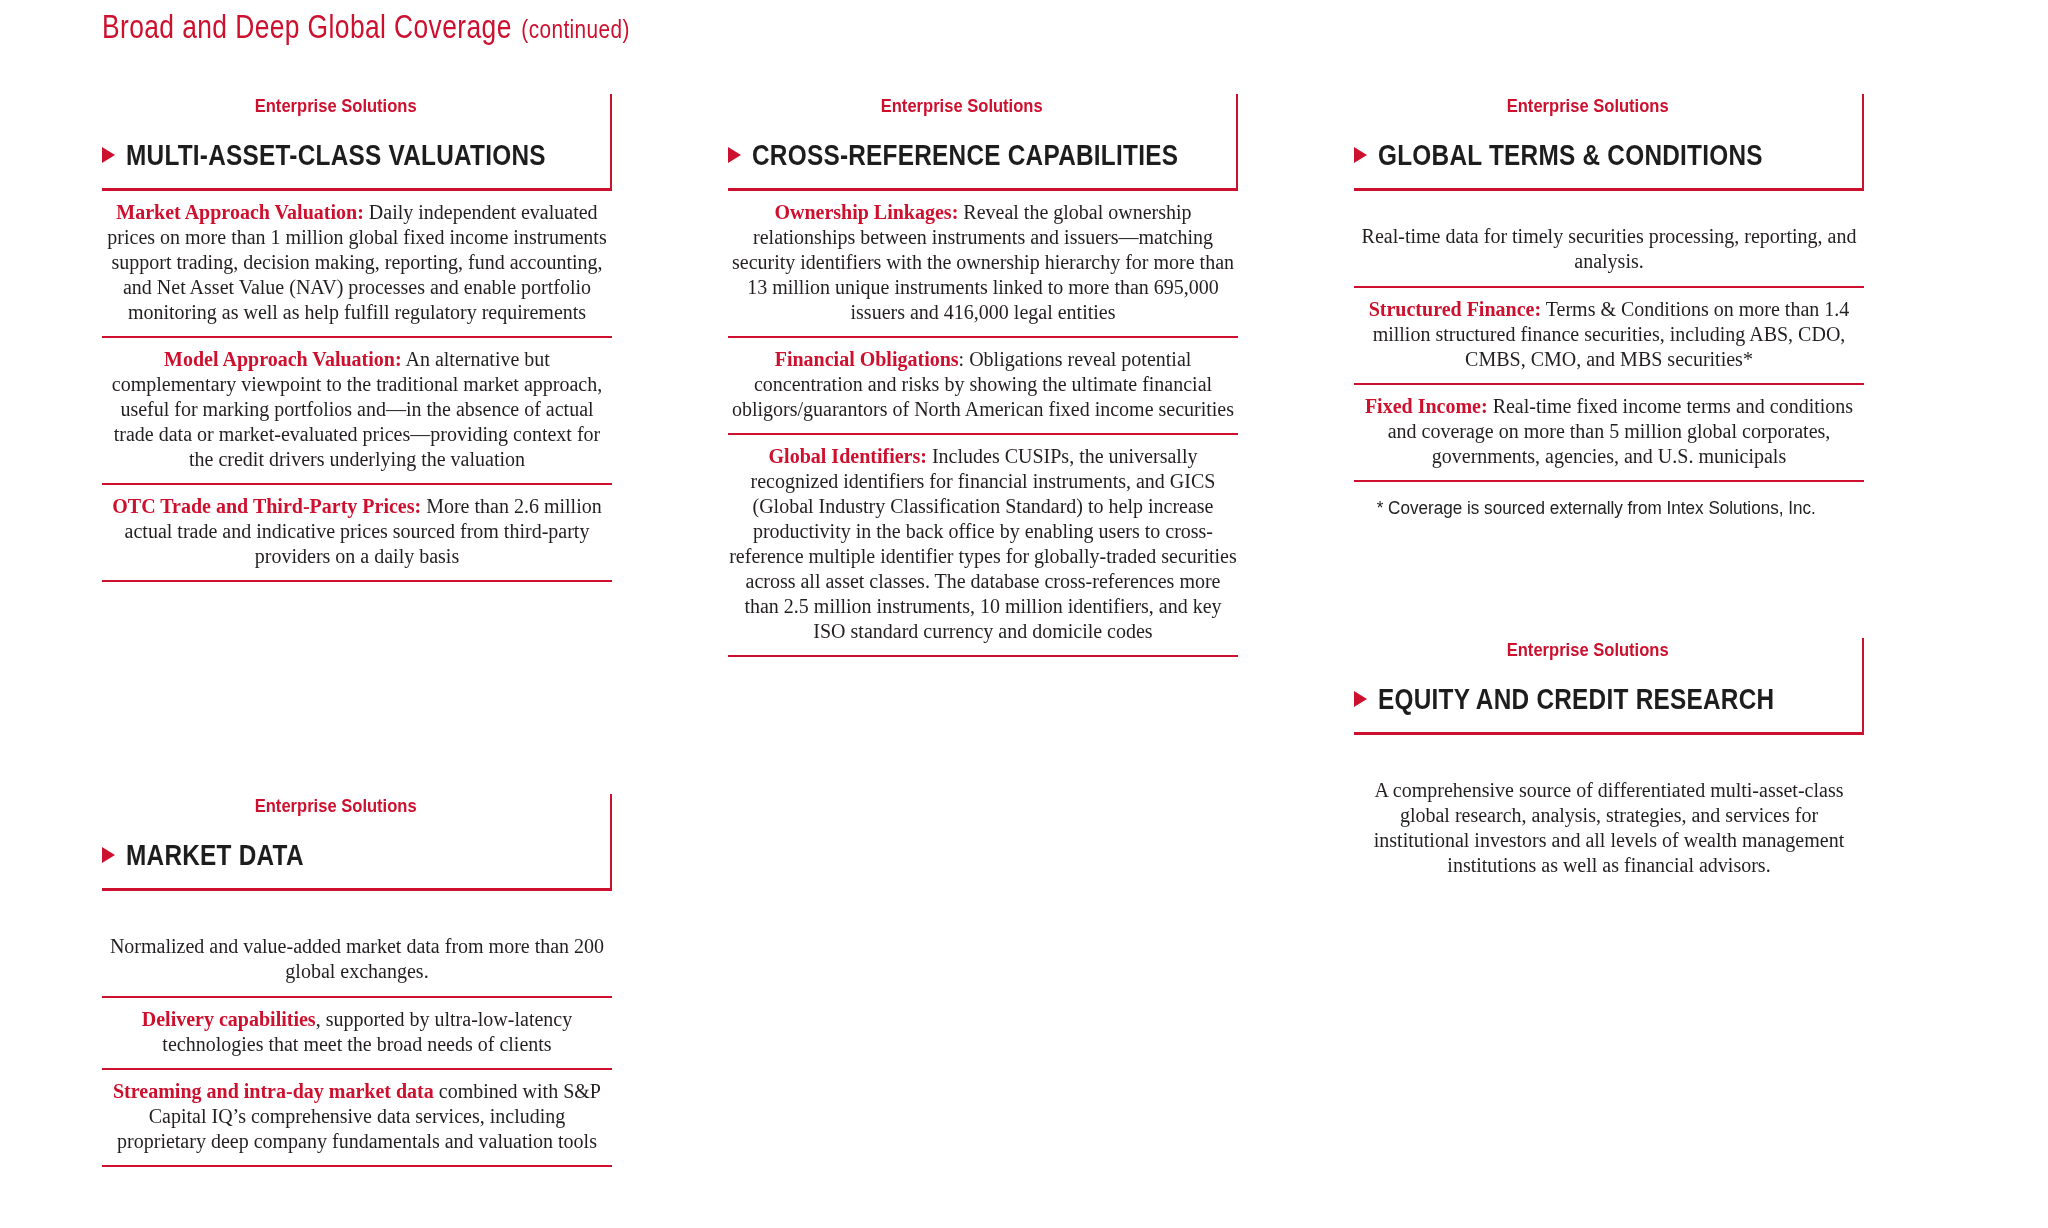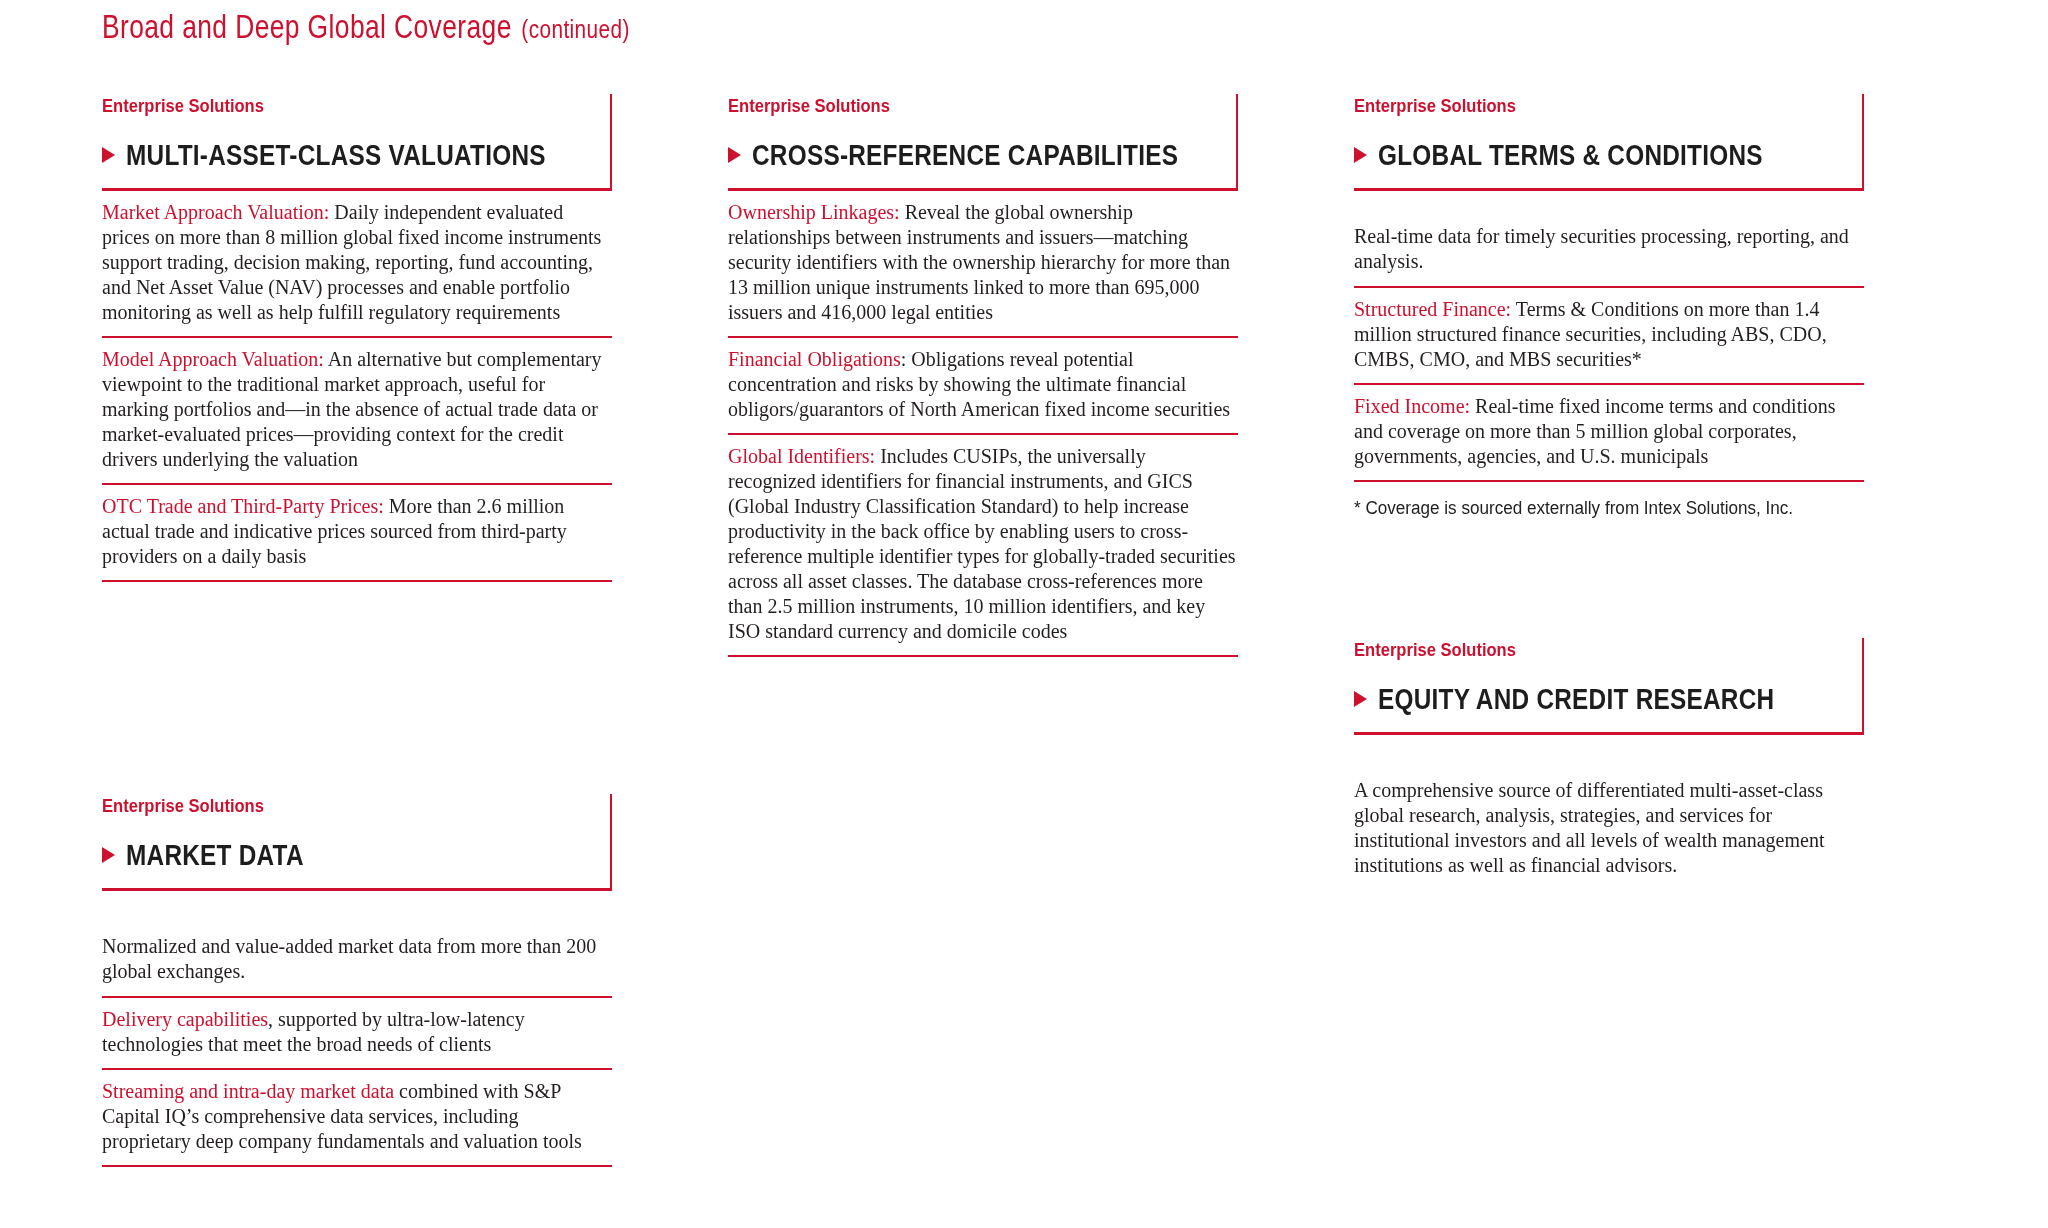--- a/index.html
+++ b/index.html
@@ -22,21 +22,21 @@
   .pt-main{
     font-family:"Liberation Sans",sans-serif;font-weight:400;
     font-size:33px;line-height:38px;color:var(--red);letter-spacing:.5px;
   }
   .pt-suffix{
     font-family:"Liberation Sans",sans-serif;font-weight:400;
     font-size:26px;line-height:38px;color:var(--red);margin-left:8px;letter-spacing:.5px;
   }
 
   
-  .col{position:absolute;top:94px;width:510px;height:1134px;}
+  .col{position:absolute;top:94px;width:510px;height:1134px;text-align:center;}
   #col1{left:102px;}
   #col2{left:728px;}
   #col3{left:1354px;}
 
   
   .section-head{
     border-right:2px solid var(--red);
     border-bottom:3px solid var(--red);
     padding:2px 0 17px 0;
   }
@@ -61,21 +61,21 @@
   
   .intro{
     margin-top:33px;padding-bottom:12px;border-bottom:2px solid var(--red);
     font-size:20px;line-height:25px;
   }
   .intro.no-rule{border-bottom:none;}
   .item{
     padding:9px 0 11px 0;border-bottom:2px solid var(--red);
     font-size:20px;line-height:25px;
   }
-  .lead{color:var(--red);font-weight:400;}
+  .lead{color:var(--red);font-weight:700;}
 
   .footnote{
     margin-top:15px;
     font-family:"Liberation Sans",sans-serif;font-weight:400;
     font-size:18px;line-height:22px;color:#222222;
     transform:scaleX(.95);transform-origin:0 0;white-space:nowrap;
   }
 
   
   .sub2{position:absolute;left:0;right:0;}
@@ -96,21 +96,21 @@
   <div class="section-head">
     <div class="eyebrow">Enterprise Solutions</div>
     <div class="sec-title">
       <span class="tri"></span>
       <span class="t">MULTI-ASSET-CLASS VALUATIONS</span>
     </div>
   </div>
 
 
   <div class="item">
-    <span class="lead">Market Approach Valuation:</span><span> Daily independent evaluated prices on more than 8 million global fixed income instruments support trading, decision making, reporting, fund accounting, and Net Asset Value (NAV) processes and enable portfolio monitoring as well as help fulfill regulatory requirements</span>
+    <span class="lead">Market Approach Valuation:</span><span> Daily independent evaluated prices on more than 1 million global fixed income instruments support trading, decision making, reporting, fund accounting, and Net Asset Value (NAV) processes and enable portfolio monitoring as well as help fulfill regulatory requirements</span>
   </div>
   <div class="item">
     <span class="lead">Model Approach Valuation:</span><span> An alternative but complementary viewpoint to the traditional market approach, useful for marking portfolios and—in the absence of actual trade data or market-evaluated prices—providing context for the credit drivers underlying the valuation</span>
   </div>
   <div class="item">
     <span class="lead">OTC Trade and Third-Party Prices:</span><span> More than 2.6 million actual trade and indicative prices sourced from third-party providers on a daily basis</span>
   </div>
 
   <div class="sub2">
     <div class="section-head">

